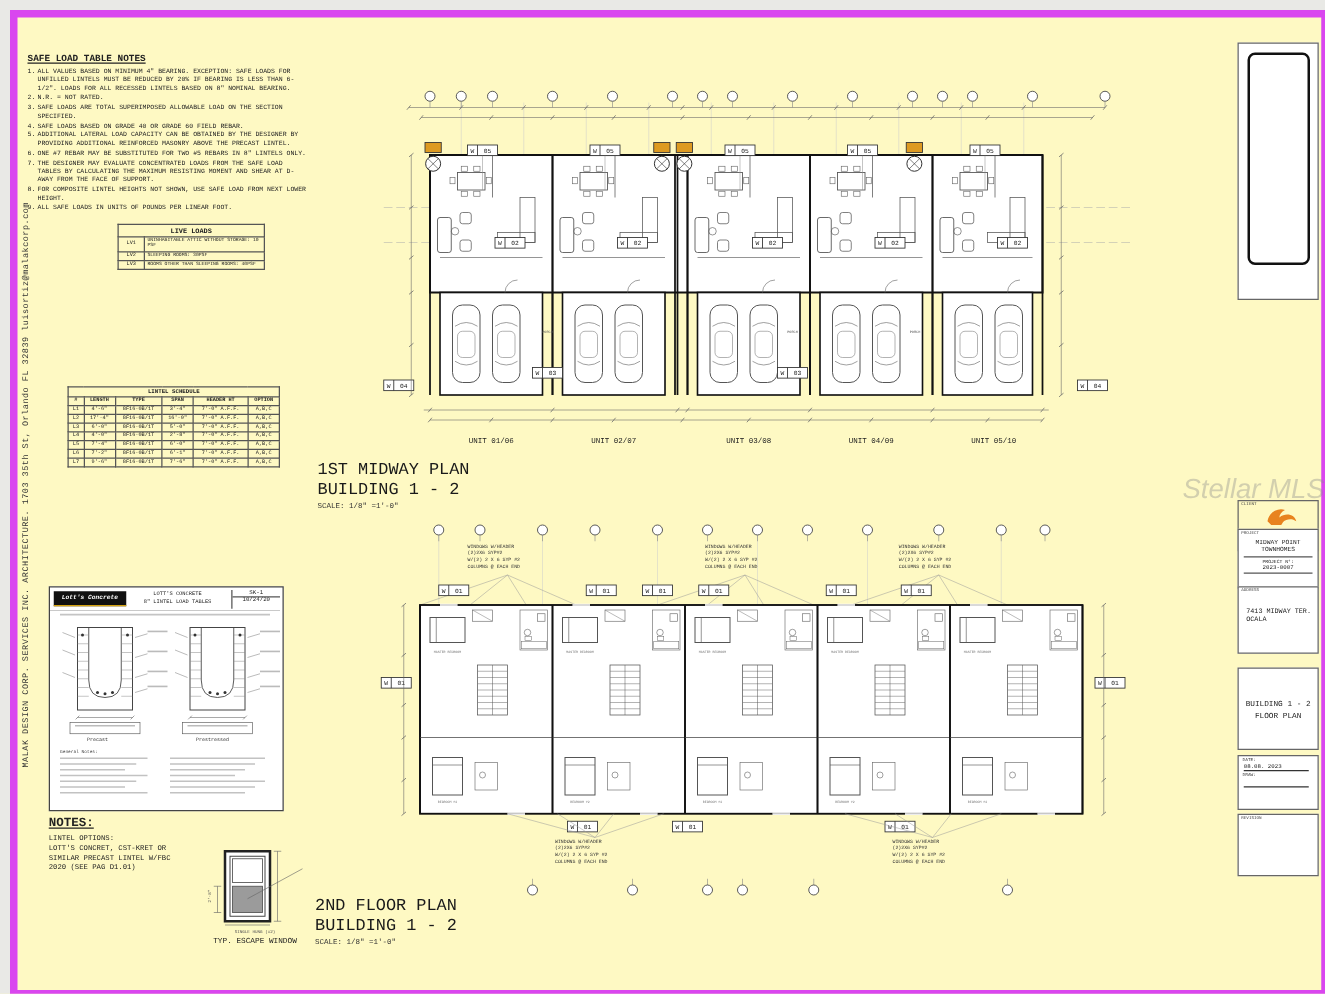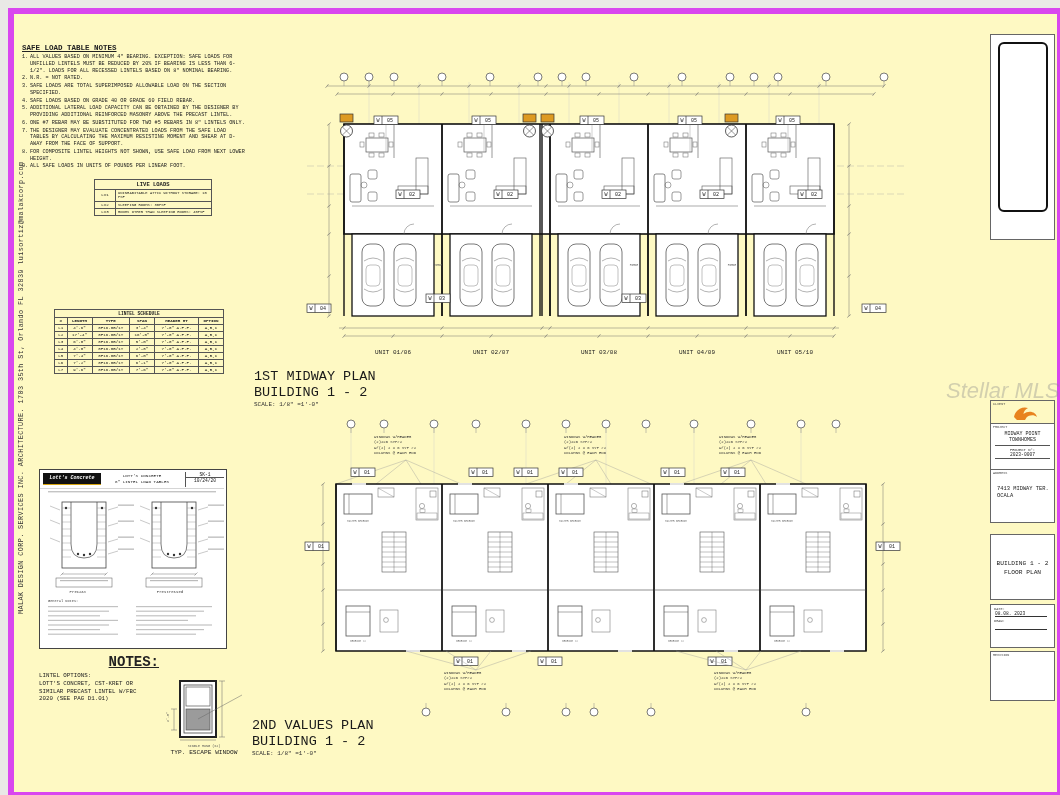--- a/index.html
+++ b/index.html
@@ -32,21 +32,21 @@
   .sk1{left:25px;top:455px;width:186px;height:178px;border:0.8px solid #444;background:#fff;}
   .sk1 .logo{position:absolute;left:3px;top:3px;width:58px;height:11px;background:#111;
              color:#fff;font-style:italic;font-weight:bold;font-size:5px;line-height:10px;
              text-align:center;border-bottom:1.5px solid #d6a410;}
   .sk1 .ttl{position:absolute;left:62px;top:3px;width:80px;text-align:center;font-size:4.3px;line-height:1.3;}
   .sk1 .corner{position:absolute;right:2px;top:2px;width:38px;height:15px;border-left:0.5px solid #555;
                text-align:center;font-size:4.6px;}
   .sk1 .corner div{border-bottom:0.5px solid #555;}
   
   .notes2{left:25px;top:640px;width:120px;}
-  .notes2 h2{font-size:14px;margin:0 0 2px 0;text-align:right;text-decoration:underline;font-weight:bold;}
+  .notes2 h2{font-size:10px;margin:0 0 2px 0;text-align:left;text-decoration:underline;font-weight:bold;}
   .notes2 div{font-size:5.8px;line-height:1.35;}
   
   .escape{left:140px;top:664px;width:100px;height:86px;}
   .escape .cap1{position:absolute;left:0;right:0;top:66px;text-align:center;font-size:3.4px;color:#555;}
   .escape .cap2{position:absolute;left:0;right:0;top:71px;text-align:center;font-size:6.2px;}
   
   .plantitle{width:220px;}
   .plantitle .t1,.plantitle .t2{font-size:13.5px;color:#1a1a1a;line-height:1.15;}
   .plantitle .sc{font-size:6px;color:#333;margin-top:1px;}
   .p1title{left:240px;top:355px;}
@@ -1168,21 +1168,21 @@
       <g>
 <line x1="350" y1="289" x2="350" y2="294" stroke="#888" stroke-width="0.5"></line>
 <circle cx="350" cy="298" r="4" fill="#fff" stroke="#444" stroke-width="0.7"></circle>
       </g>
       <g>
 <line x1="505" y1="289" x2="505" y2="294" stroke="#888" stroke-width="0.5"></line>
 <circle cx="505" cy="298" r="4" fill="#fff" stroke="#444" stroke-width="0.7"></circle>
       </g>
     </svg>
   <div class="abs plantitle p2title">
-    <div class="t1">2ND  VALUES PLAN</div>
+    <div class="t1">2ND  FLOOR PLAN</div>
     <div class="t2">BUILDING 1 - 2</div>
     <div class="sc">SCALE:  1/8" =1'-0"</div>
   </div>
 
   <div class="tb-box stamp">
       <div class="stamp-inner"></div>
     </div>
 
   <div class="tb-box client">
     <span class="tb-label">CLIENT</span>

